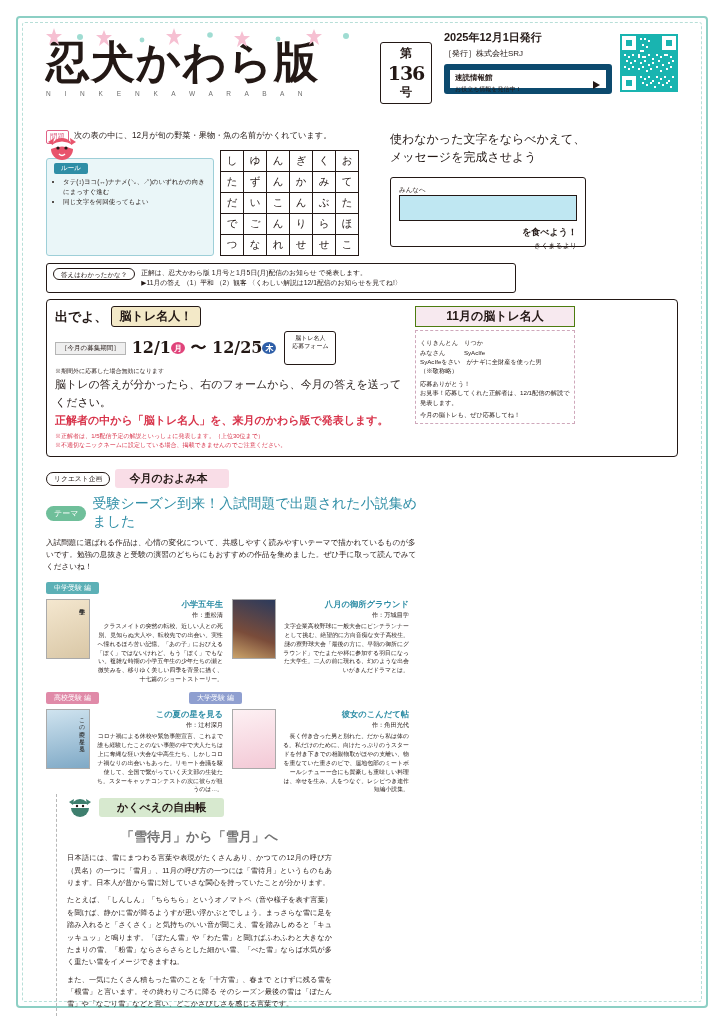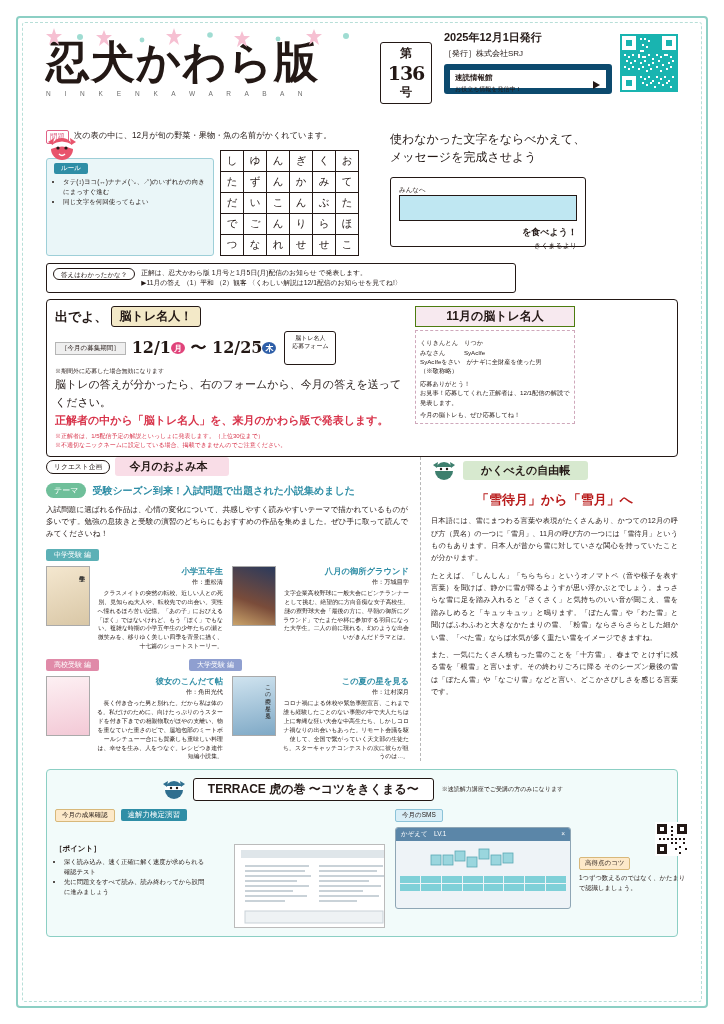--- a/index.html
+++ b/index.html
@@ -180,42 +180,42 @@
   .nou-right-head {
     border:1px solid #4d7c0f; border-radius:0; background:#f7e9ef;
     font-size:12px; font-weight:bold; text-align:center; padding:1px 0;
   }
   .nou-right-box { border:1px dashed #cfa8bb; margin-top:3px; padding:4px; }
   .nou-right-box .ans { font-size:6.3px; line-height:1.55; }
   .nou-right-box .winners { font-size:6.2px; line-height:1.5; margin-top:3px; }
   .nou-right-box .last { font-size:6.2px; margin-top:3px; line-height:1.5; }
 
   
-  .cols { display:flex; margin-top:0; }
+  .cols { display:flex; margin-top:12px;flex-direction:column; }
   .col-left { width:372px; }
   .col-right { width:276px; margin-left:10px; border-left:1px dashed #b7b7b7; padding-left:10px; }
   .sec-head { display:flex; align-items:center; }
   .sec-tag {
     border:1px solid #231815; border-radius:10px; font-size:6.8px;
     padding:1px 7px; background:#fff; margin-right:5px;
   }
   .sec-pink-band {
     background:#f9dde7; border-radius:3px; font-size:11px; font-weight:bold;
     padding:2px 22px 2px 14px; position:relative;
   }
   .sec-green-band {
     background:#d7e9cf; border-radius:3px; font-size:11px; font-weight:bold;
     padding:2px 18px; margin-left:6px;
   }
   .theme-row { display:flex; align-items:center; margin-top:7px; }
   .theme-pill {
     background:#6fbf9a; color:#fff; border-radius:9px; font-size:8px;
     padding:2px 8px; margin-right:6px; white-space:nowrap;
   }
-  .theme-text { font-size:10px; font-weight:bold; color:#2f8ea6; }
+  .theme-text { font-size:14px; font-weight:normal; color:#2f8ea6; }
   .col-left p.lead { font-size:7.6px; line-height:1.6; margin:6px 0 0; }
   .cat-label {
     display:inline-block; background:#5cb0b6; color:#fff; font-size:7px;
     padding:1px 8px; border-radius:2px; margin-top:8px;
   }
   .cat-label.hs { background:#e08aa8; }
   .cat-label.univ { background:#8f9fd0; }
   .bookrow { display:flex; margin-top:5px; }
   .book { width:178px; display:flex;text-align:right; }
   .book + .book { margin-left:8px; }
@@ -227,21 +227,21 @@
     position:absolute; right:3px; top:4px; writing-mode:vertical-rl;
     font-size:6px; color:#333;
   }
   .bk-info { margin-left:5px; width:128px; }
   .bk-title { font-size:8.3px; font-weight:bold; color:#2f8ea6; line-height:1.25; }
   .bk-author { font-size:6.2px; margin-top:2px; }
   .bk-desc { font-size:5.9px; line-height:1.5; margin-top:2px; }
 
   
   .art-title {
-    text-align:center; font-size:13px; font-weight:bold; color:#b91c1c;
+    text-align:center; font-size:13px; font-weight:bold; color:#737373;
     margin-top:8px; font-family:"DejaVu Serif", serif;
   }
   .art-body { font-size:7.2px; line-height:1.72; margin-top:6px; text-align:justify; }
   .art-body p { margin:0 0 5px; }
 
   
   .terrace {
     margin-top:8px; border:1.4px solid #8ccfc4; border-radius:4px;
     background:#f2fbfa; padding:6px 8px 8px; position:relative;
   }
@@ -600,35 +600,35 @@
           </div>
         </div>
 
         
         <div style="display:flex; margin-top:8px;">
           <span class="cat-label hs" style="margin-top:0">高校受験 編</span>
           <span class="cat-label univ" style="margin-top:0; margin-left:90px">大学受験 編</span>
         </div>
         <div class="bookrow">
           <div class="book">
+            <div class="cover" style="background:linear-gradient(170deg,#cfe3ef,#7fa9c6)">
+              <span class="vtxt">この夏の星を見る</span>
+            </div>
+            <div class="bk-info">
+              <div class="bk-title">この夏の星を見る</div>
+              <div class="bk-author">作：辻村深月</div>
+              <div class="bk-desc">コロナ禍による休校や緊急事態宣言、これまで誰も経験したことのない事態の中で大人たちは上に奪縄な狂い大会な中高生たち、しかしコロナ禍なりの出会いもあった。リモート会議を駆使して、全国で繋がっていく天文部の生徒たち。スターキャッチコンテストの次に彼らが狙うのは…。</div>
+            </div>
+          </div>
+          <div class="book">
             <div class="cover" style="background:linear-gradient(170deg,#fdf0f3,#f3c9d6)"></div>
             <div class="bk-info">
               <div class="bk-title">彼女のこんだて帖</div>
               <div class="bk-author">作：角田光代</div>
               <div class="bk-desc">長く付き合った男と別れた。だから私は体のる。私だけのために、向けたっぷりのうスタードを付き下きでの相親物取がほやの支離い、物を重なていた重さのビで、屋地包部のミートボールシチューー合にも質豪しも重味しい料理は、幸せを生み、人をつなぐ。レシピつき連作短編小説集。</div>
-            </div>
-          </div>
-          <div class="book">
-            <div class="cover" style="background:linear-gradient(170deg,#cfe3ef,#7fa9c6)">
-              <span class="vtxt">この夏の星を見る</span>
-            </div>
-            <div class="bk-info">
-              <div class="bk-title">この夏の星を見る</div>
-              <div class="bk-author">作：辻村深月</div>
-              <div class="bk-desc">コロナ禍による休校や緊急事態宣言、これまで誰も経験したことのない事態の中で大人たちは上に奪縄な狂い大会な中高生たち、しかしコロナ禍なりの出会いもあった。リモート会議を駆使して、全国で繋がっていく天文部の生徒たち。スターキャッチコンテストの次に彼らが狙うのは…。</div>
             </div>
           </div>
         </div>
       </div>
 
       <div class="col-right">
         <div class="sec-head">
           <span class="deco-ninja">
             <svg width="26" height="26" viewBox="0 0 26 26">
               <circle cx="13" cy="14" r="9" fill="#3e7f6e"></circle>

